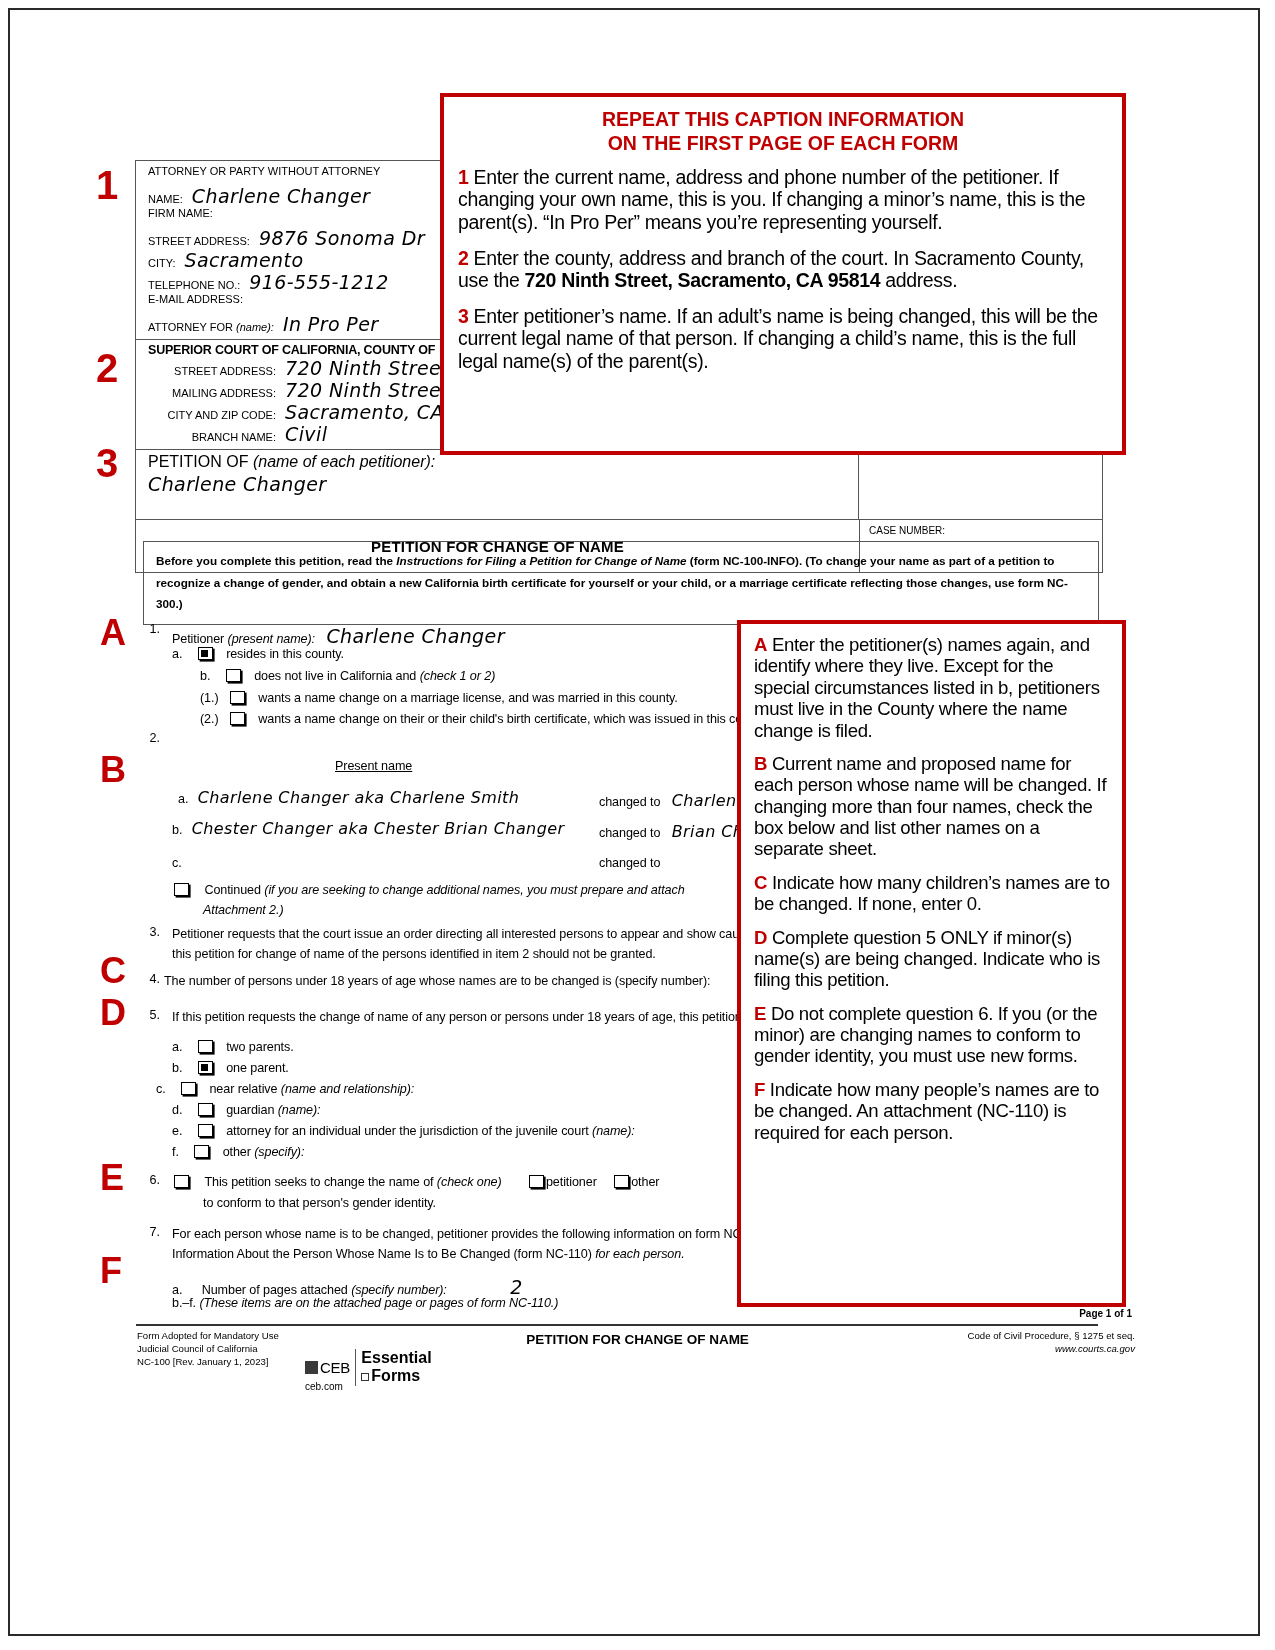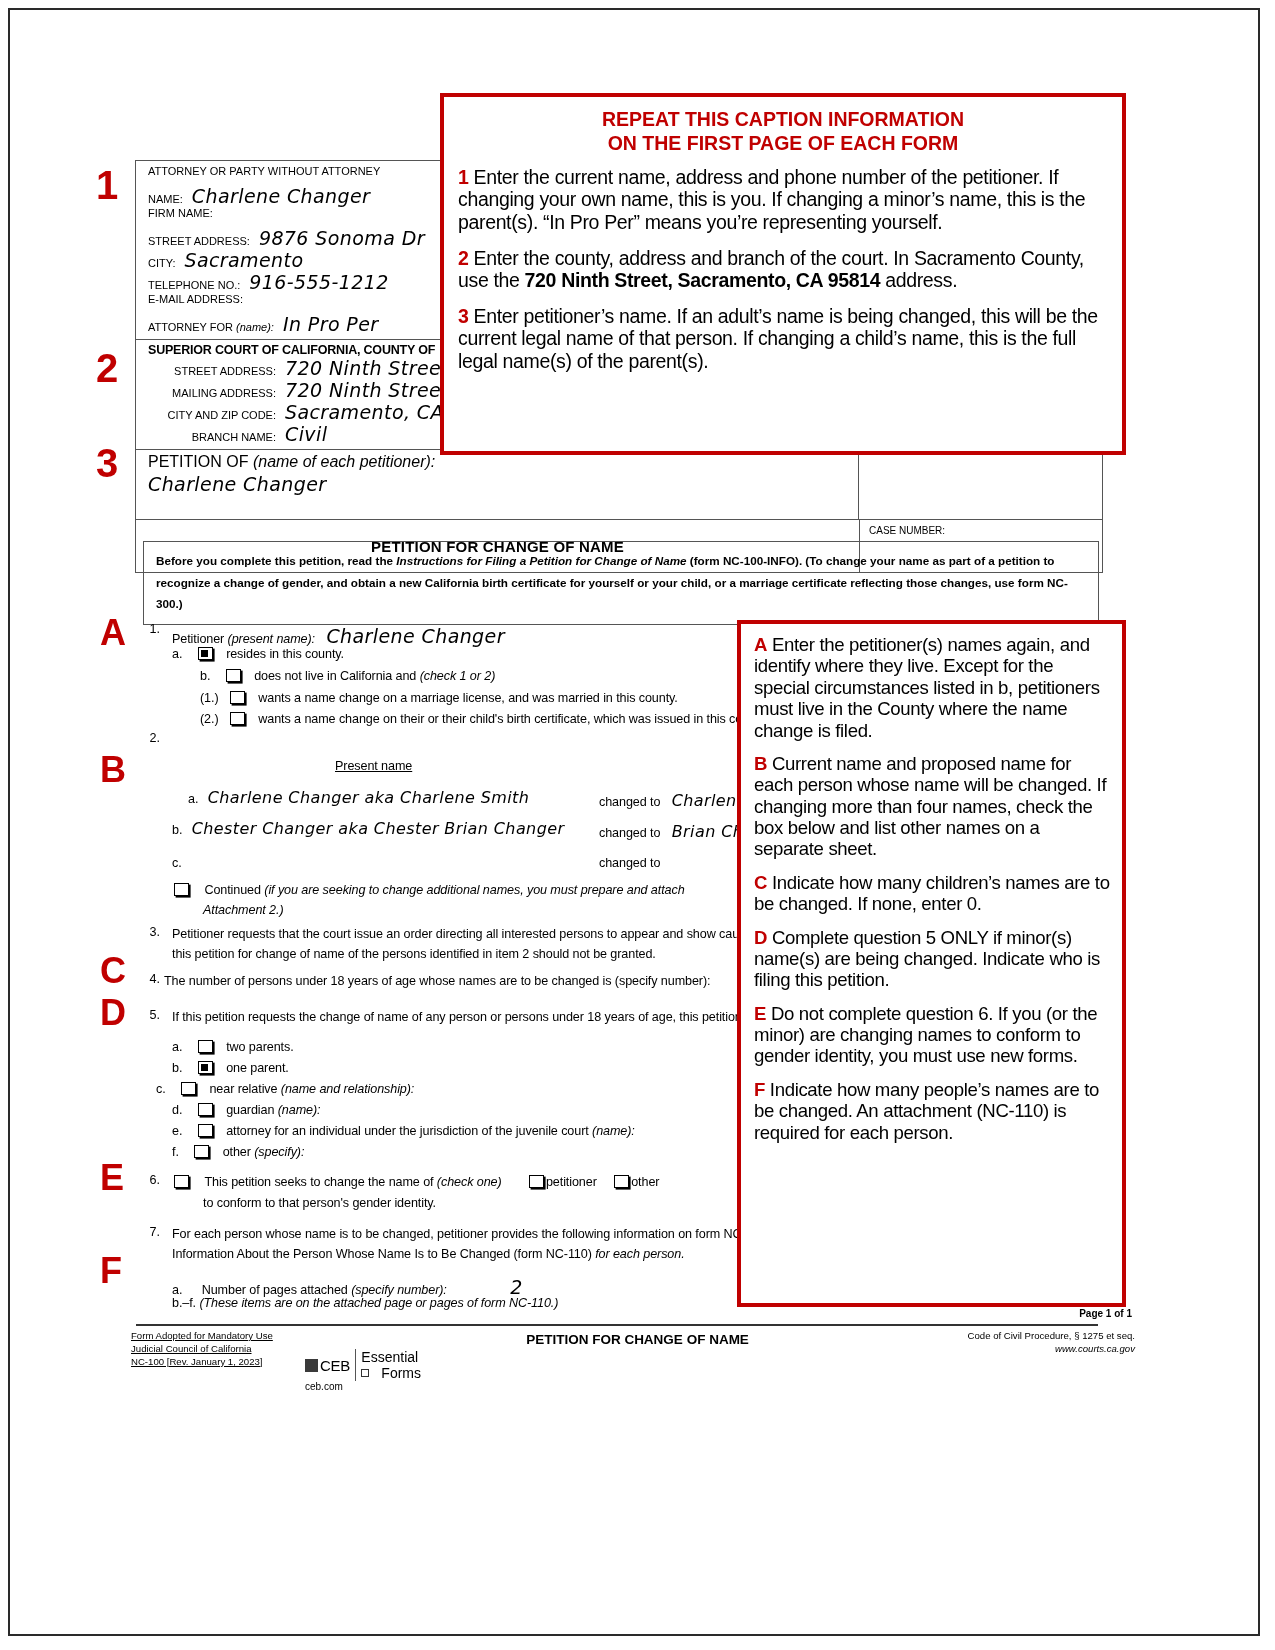--- a/index.html
+++ b/index.html
@@ -242,21 +242,21 @@
     width: 962px;
     height: 1.6px;
     background: #333;
   }
   .foot {
     position: absolute;
     top: 1330px;
     font-size: 9.6px;
     line-height: 1.35;
   }
-  #foot-left { left: 131px; text-decoration: underline; }
+  #foot-left { left: 137px; }
   #foot-center {
     left: 0; right: 0;
     text-align: center;
     font-size: 13.5px;
     font-weight: bold;
     line-height: 1.5;
   }
   #foot-right {
     right: 140px;
     text-align: right;
@@ -284,26 +284,26 @@
     letter-spacing: -0.3px;
     line-height: 1;
     align-self: center;
   }
   .ceb-bar {
     width: 1.4px;
     background: #555;
     margin: 0 5px;
   }
   .ceb-right {
-    font-size: 14px;
-    font-weight: normal;
+    font-size: 16px;
+    font-weight: bold;
     line-height: 1.15;
   }
   .ceb-right .sub {
-    display: flex; align-items: center; gap: 12px;
+    display: flex; align-items: center; gap: 2px;
   }
   .ceb-sq {
     display: inline-block;
     width: 8px; height: 8px;
     border: 1.3px solid #333;
     box-sizing: border-box;
   }
   .ceb-dom {
     position: absolute;
     left: 305px;
@@ -427,21 +427,21 @@
     <span class="cb" style="margin-left:8px"></span>
     <span style="margin-left:8px">wants a name change on their or their child's birth certificate, which was issued in this county.</span>
   </div>
 
   <div class="num-col" style="left:134px; top:731px;">2.</div>
 
   <div class="marker alpha" style="left:100px; top:752px;">B</div>
 
   <div class="item underline-hdr" style="left:335px; top:757px;">Present name</div>
 
-  <div class="item" style="left:188px; top:786px;text-align:center;">
+  <div class="item" style="left:178px; top:786px;text-align:center;">
     <span>a.</span>
     <span class="hand hand-sm" style="margin-left:6px">Charlene Changer aka Charlene Smith</span>
   </div>
   <div class="item" style="left:599px; top:789px;">
     <span>changed to</span>
     <span class="hand hand-sm" style="margin-left:8px">Charlene Changer</span>
   </div>
 
   <div class="item" style="left:172px; top:817px;">
     <span>b.</span>

